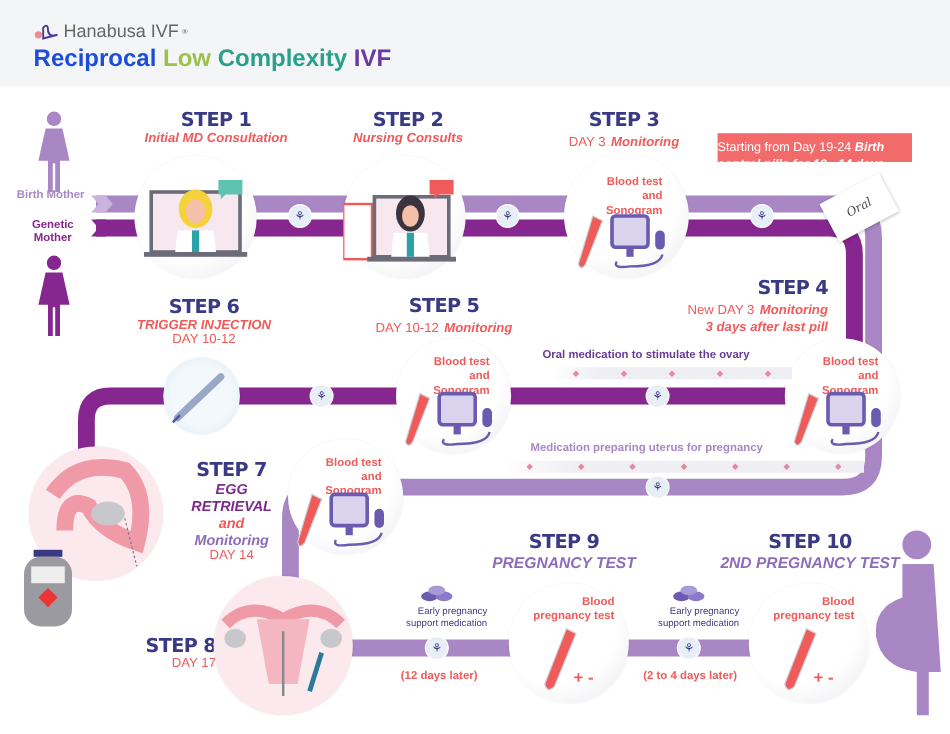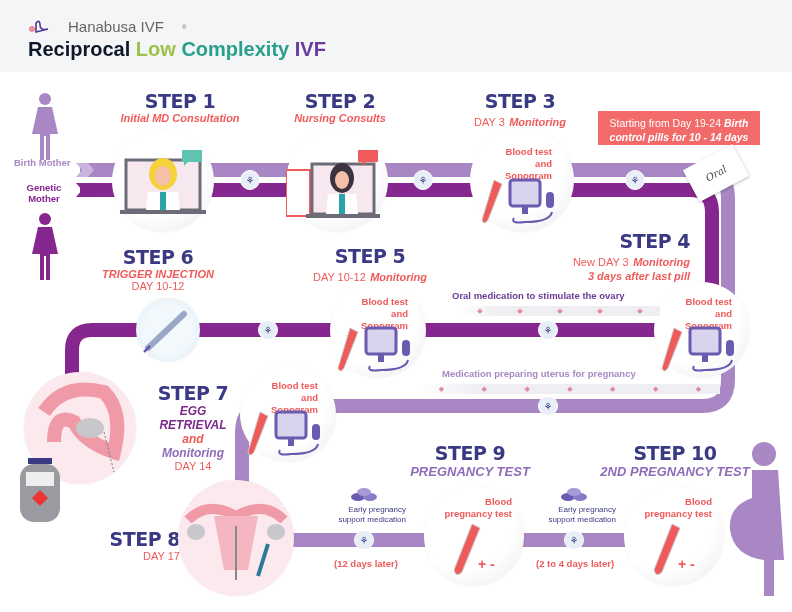--- a/index.html
+++ b/index.html
@@ -1,52 +1,52 @@
 <!DOCTYPE html>
 <html><head>
 <meta charset="utf-8">
 <style>
   * { box-sizing: border-box; margin: 0; padding: 0; }
   body { width: 792px; height: 612px; background: #ffffff; font-family: "Liberation Sans", sans-serif; position: relative; overflow: hidden; }
   .header { position: absolute; left: 0; top: 0; width: 792px; height: 72px; background: #f4f5f6; }
-  .brand { position: absolute; left: 28px; top: 18px; font-size: 15px; color: #666; display: flex; align-items: center; gap: 18px; }
+  .brand { position: absolute; left: 28px; top: 18px; font-size: 15px; color: #666; display: flex; align-items: center; gap: 3px; }
   .brand sup { font-size: 6px; }
   .title { position: absolute; left: 28px; top: 38px; font-size: 20px; font-weight: bold; }
   .title span { display: inline; }
   .abs { position: absolute; }
-  .step-h { color: #3a3a84; font-weight: bold; font-size: 19px; font-family: "DejaVu Sans", sans-serif; letter-spacing: -0.5px; }
+  .step-h { color: #3a3a84; font-weight: bold; font-size: 16px; font-family: "DejaVu Sans", sans-serif; letter-spacing: -0.5px; }
   .sub-red { color: #ef5a5a; font-style: italic; font-weight: bold; font-size: 11px; }
   .sub-red-n { color: #ef5a5a; font-size: 11px; }
   .sub-purple { color: #8e6cb9; font-style: italic; font-weight: bold; font-size: 13px; }
   .sub-deep { color: #7b2a8c; font-style: italic; font-weight: bold; font-size: 12px; }
   .center { text-align: center; }
   .right { text-align: right; }
   .circle { position: absolute; border-radius: 50%; background: radial-gradient(circle at 40% 35%, #ffffff 55%, #e9e9ee 100%); box-shadow: 0 0 2px rgba(0,0,0,0.08); }
   .circle-label { position: absolute; width: 100%; text-align: right; color: #ef5a5a; font-weight: bold; font-size: 9.5px; line-height: 12px; }
   .badge { position: absolute; width: 20px; height: 20px; border-radius: 50%; background: #e8eef7; border: 1px solid #fff; display: flex; align-items: center; justify-content: center; font-size: 10px; color: #3a3a84; }
   .note { position: absolute; color: #3a3a84; font-size: 8px; text-align: right; line-height: 10px; }
   .later { position: absolute; color: #ef5a5a; font-size: 9.5px; font-weight: bold; }
   .medline { position: absolute; font-size: 9.5px; font-weight: bold; }
   .pillrow { position: absolute; height: 10px; background: linear-gradient(90deg, rgba(240,240,245,0), #eeeef3 20%, #eeeef3); display: flex; justify-content: space-around; align-items: center; color: #e48aa0; font-size: 7px; }
-  .pink-box { position: absolute; left: 598px; top: 111px; width: 162px; height: 34px; background: #f26a6a; color: #fff; font-size: 10.5px; text-align: center; line-height: 14px; padding-top: 5px; }
+  .pink-box { position: absolute; left: 598px; top: 111px; width: 162px; height: 24px; background: #f26a6a; color: #fff; font-size: 10.5px; line-height: 14px; padding-top: 5px; }
 </style>
 </head>
 <body>
 
 <div class="header">
   <div class="brand">
     <svg width="22" height="16" viewBox="0 0 22 16">
       <circle cx="4" cy="10" r="3" fill="#f08a94"></circle>
       <path d="M8 4 Q12 0 12 6 Q12 12 20 10 L8 13 Z" fill="none" stroke="#4a3a94" stroke-width="1.6"></path>
     </svg>
     <span>Hanabusa IVF</span>
       <sup>®</sup>
   </div>
   <div class="title">
-    <span id="tw0" style="color: #0f172a; margin-top: 36px;">Reciprocal</span>
+    <span id="tw0" style="color: #1d4ed8; margin-top: 36px;">Reciprocal</span>
     <span id="tw1" style="color: rgb(156, 194, 74);">Low</span>
     <span id="tw2" style="color: rgb(42, 160, 140);">Complexity</span>
     <span id="tw3" style="color: rgb(106, 58, 160);">IVF</span>
   </div>
 </div>
 
 <svg class="abs" style="left:0;top:0" width="792" height="612">
 
   <path d="M80 170 L700 170 Q728 170 728 198 L728 380 Q728 406 702 406 L268 406 Q242 406 242 432 L242 540 L660 540" fill="none" stroke="#a887c4" stroke-width="14"></path>
 
@@ -166,21 +166,21 @@
   <div class="circle-label" style="top:14px;padding:0 18px">Blood test and Sonogram</div>
   <svg class="abs" style="left:6px;top:38px" width="84" height="56" viewBox="0 0 84 56">
     <path d="M14 8 L22 12 L8 48 Q4 54 2 48 Z" fill="#ef5a5a" stroke="#ccc" stroke-width="1"></path>
     <rect x="30" y="8" width="30" height="26" rx="3" fill="#d9d3ee" stroke="#6a5ab0" stroke-width="3"></rect>
     <rect x="42" y="34" width="6" height="8" fill="#6a5ab0"></rect>
     <path d="M34 46 Q30 52 45 50 Q70 50 72 40" fill="none" stroke="#6a5ab0" stroke-width="2"></path>
     <rect x="66" y="20" width="8" height="16" rx="4" fill="#6a5ab0"></rect>
   </svg>
 </div>
 
-<div class="abs center" style="left:88px;top:246px;width:140px">
+<div class="abs center" style="left:100px;top:246px;width:140px">
   <div class="step-h">STEP 6</div>
   <div class="sub-red">TRIGGER INJECTION</div>
   <div class="sub-red-n">DAY 10-12</div>
 </div>
 <div class="circle" style="left:136px;top:298px;width:64px;height:64px;background:radial-gradient(circle,#f2f8fc 55%,#d8eaf4)">
   <svg width="64" height="64" viewBox="0 0 64 64">
     <path d="M12 50 L48 16" stroke="#9aa8c8" stroke-width="6" stroke-linecap="round"></path>
     <path d="M8 54 L14 48" stroke="#5a4ab0" stroke-width="2"></path>
   </svg>
 </div>

